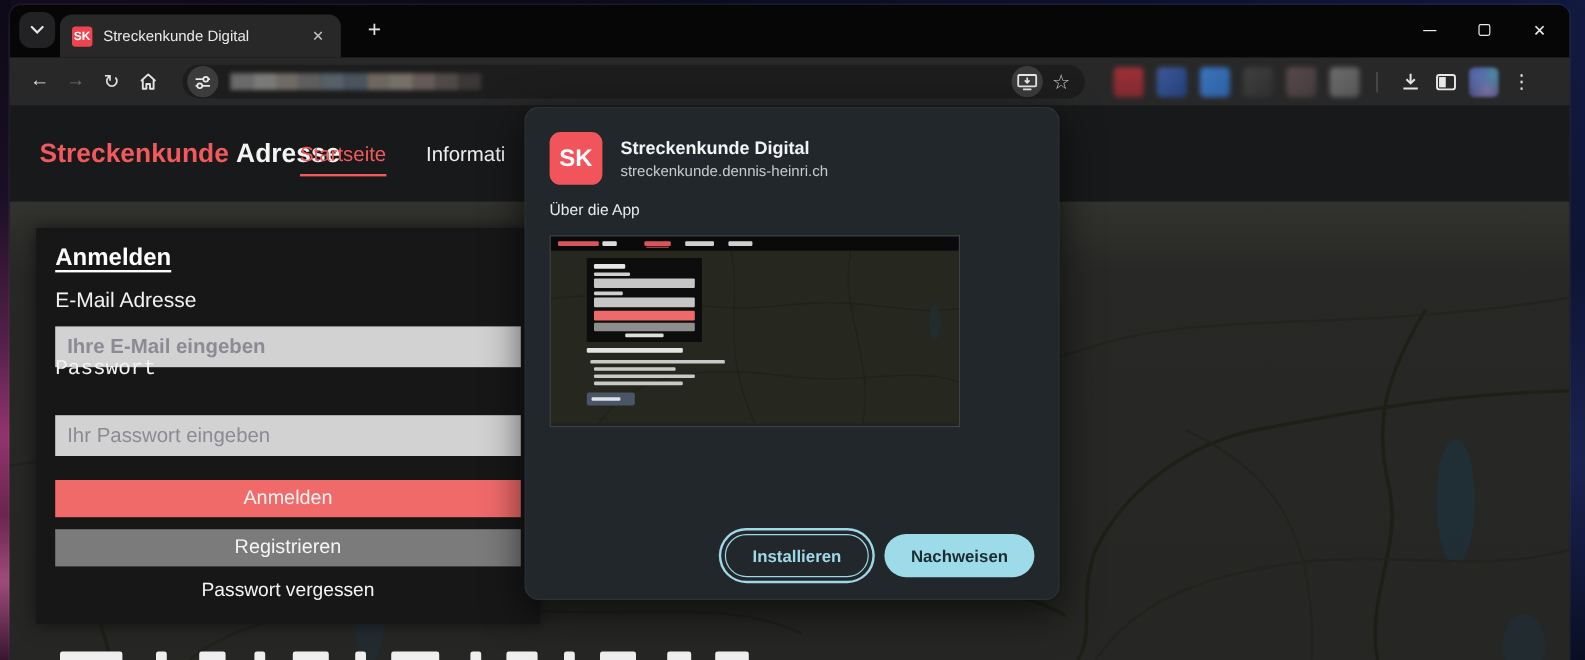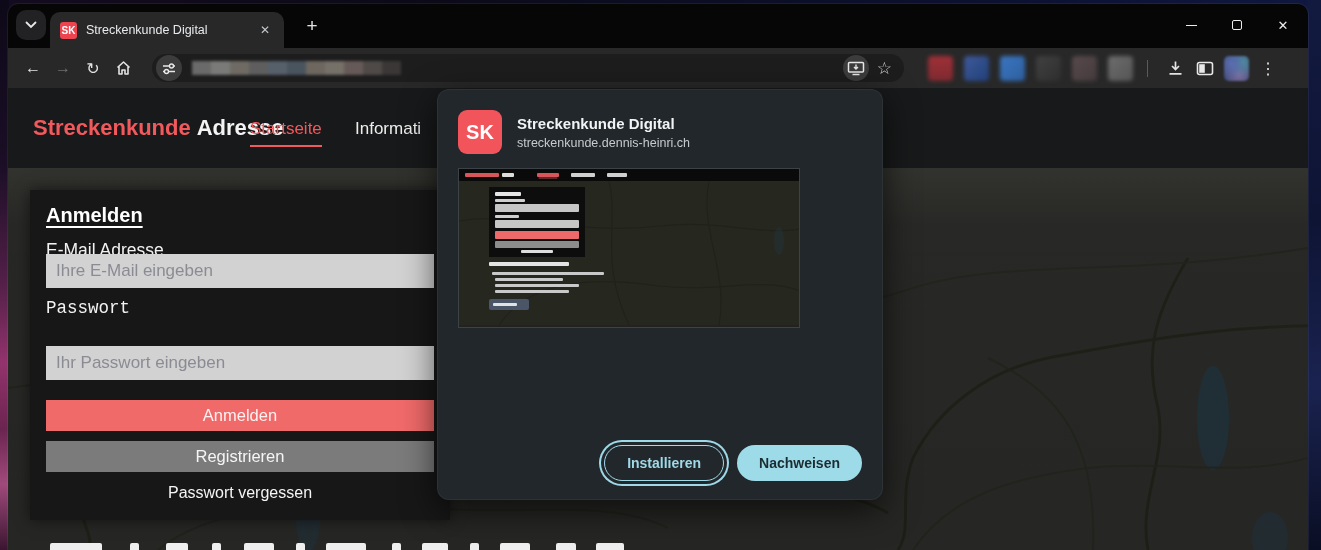--- a/index.html
+++ b/index.html
@@ -94,21 +94,21 @@
   }
   .login-heading { position:absolute; left:16px; top:14px; font-size:20px; font-weight:bold; color:#fff; text-decoration:underline; text-underline-offset:4px; }
   .fld-label { position:absolute; left:16px; font-size:17.5px; color:#f2f2f2; }
   .lbl-email { top:50px; }
   .lbl-pwd { top:108px;font-family:Liberation Mono, monospace; }
   .login-input {
     position:absolute; left:16px; width:388px; height:34px; background:#d2d2d2; border:none;
     font-size:17px; padding:0 10px; color:#222; outline:none;
   }
   .login-input::placeholder { color:#8b8b94; }
-  .inp-email { top:64px; }
+  .inp-email { top:82px;font-weight:bold; }
   .inp-pwd { top:156px; }
   .btn {
     position:absolute; left:16px; width:388px; height:31px; border:none; font-size:16.5px;
     display:flex; align-items:center; justify-content:center; color:#fdf1f1;
   }
   .btn-login { top:210px; background:#f06a6a; }
   .btn-register { top:251px; background:#7b7b7b; color:#f5f5f5; }
   .forgot { position:absolute; left:0; top:294px; width:100%; text-align:center; font-size:16px; color:#f5f5f5; }
   
   .cutoff { position:absolute; left:0; bottom:0; width:700px; height:8px; }
@@ -327,20 +327,21 @@
 </div>
 
 <div class="dialog">
   <div class="dlg-header">
     <div class="dlg-appicon">SK</div>
     <div class="dlg-headtext">
       <div class="dlg-title">Streckenkunde Digital</div>
       <div class="dlg-origin">streckenkunde.dennis-heinri.ch</div>
     </div>
   </div>
+  <div class="dlg-about-h">Über die App</div>
 
   <div class="thumb">
     <div class="thumb-nav">
       <i style="left:6px;width:34px;background:#d8555a"></i>
       <i style="left:43px;width:12px;background:#dcdcdc"></i>
       <i style="left:78px;width:22px;background:#d8555a;box-shadow:0 3px 0 -1.6px #d8555a"></i>
       <i style="left:112px;width:24px;background:#cfcfcf"></i>
       <i style="left:148px;width:20px;background:#cfcfcf"></i>
     </div>
     <div class="thumb-map">

